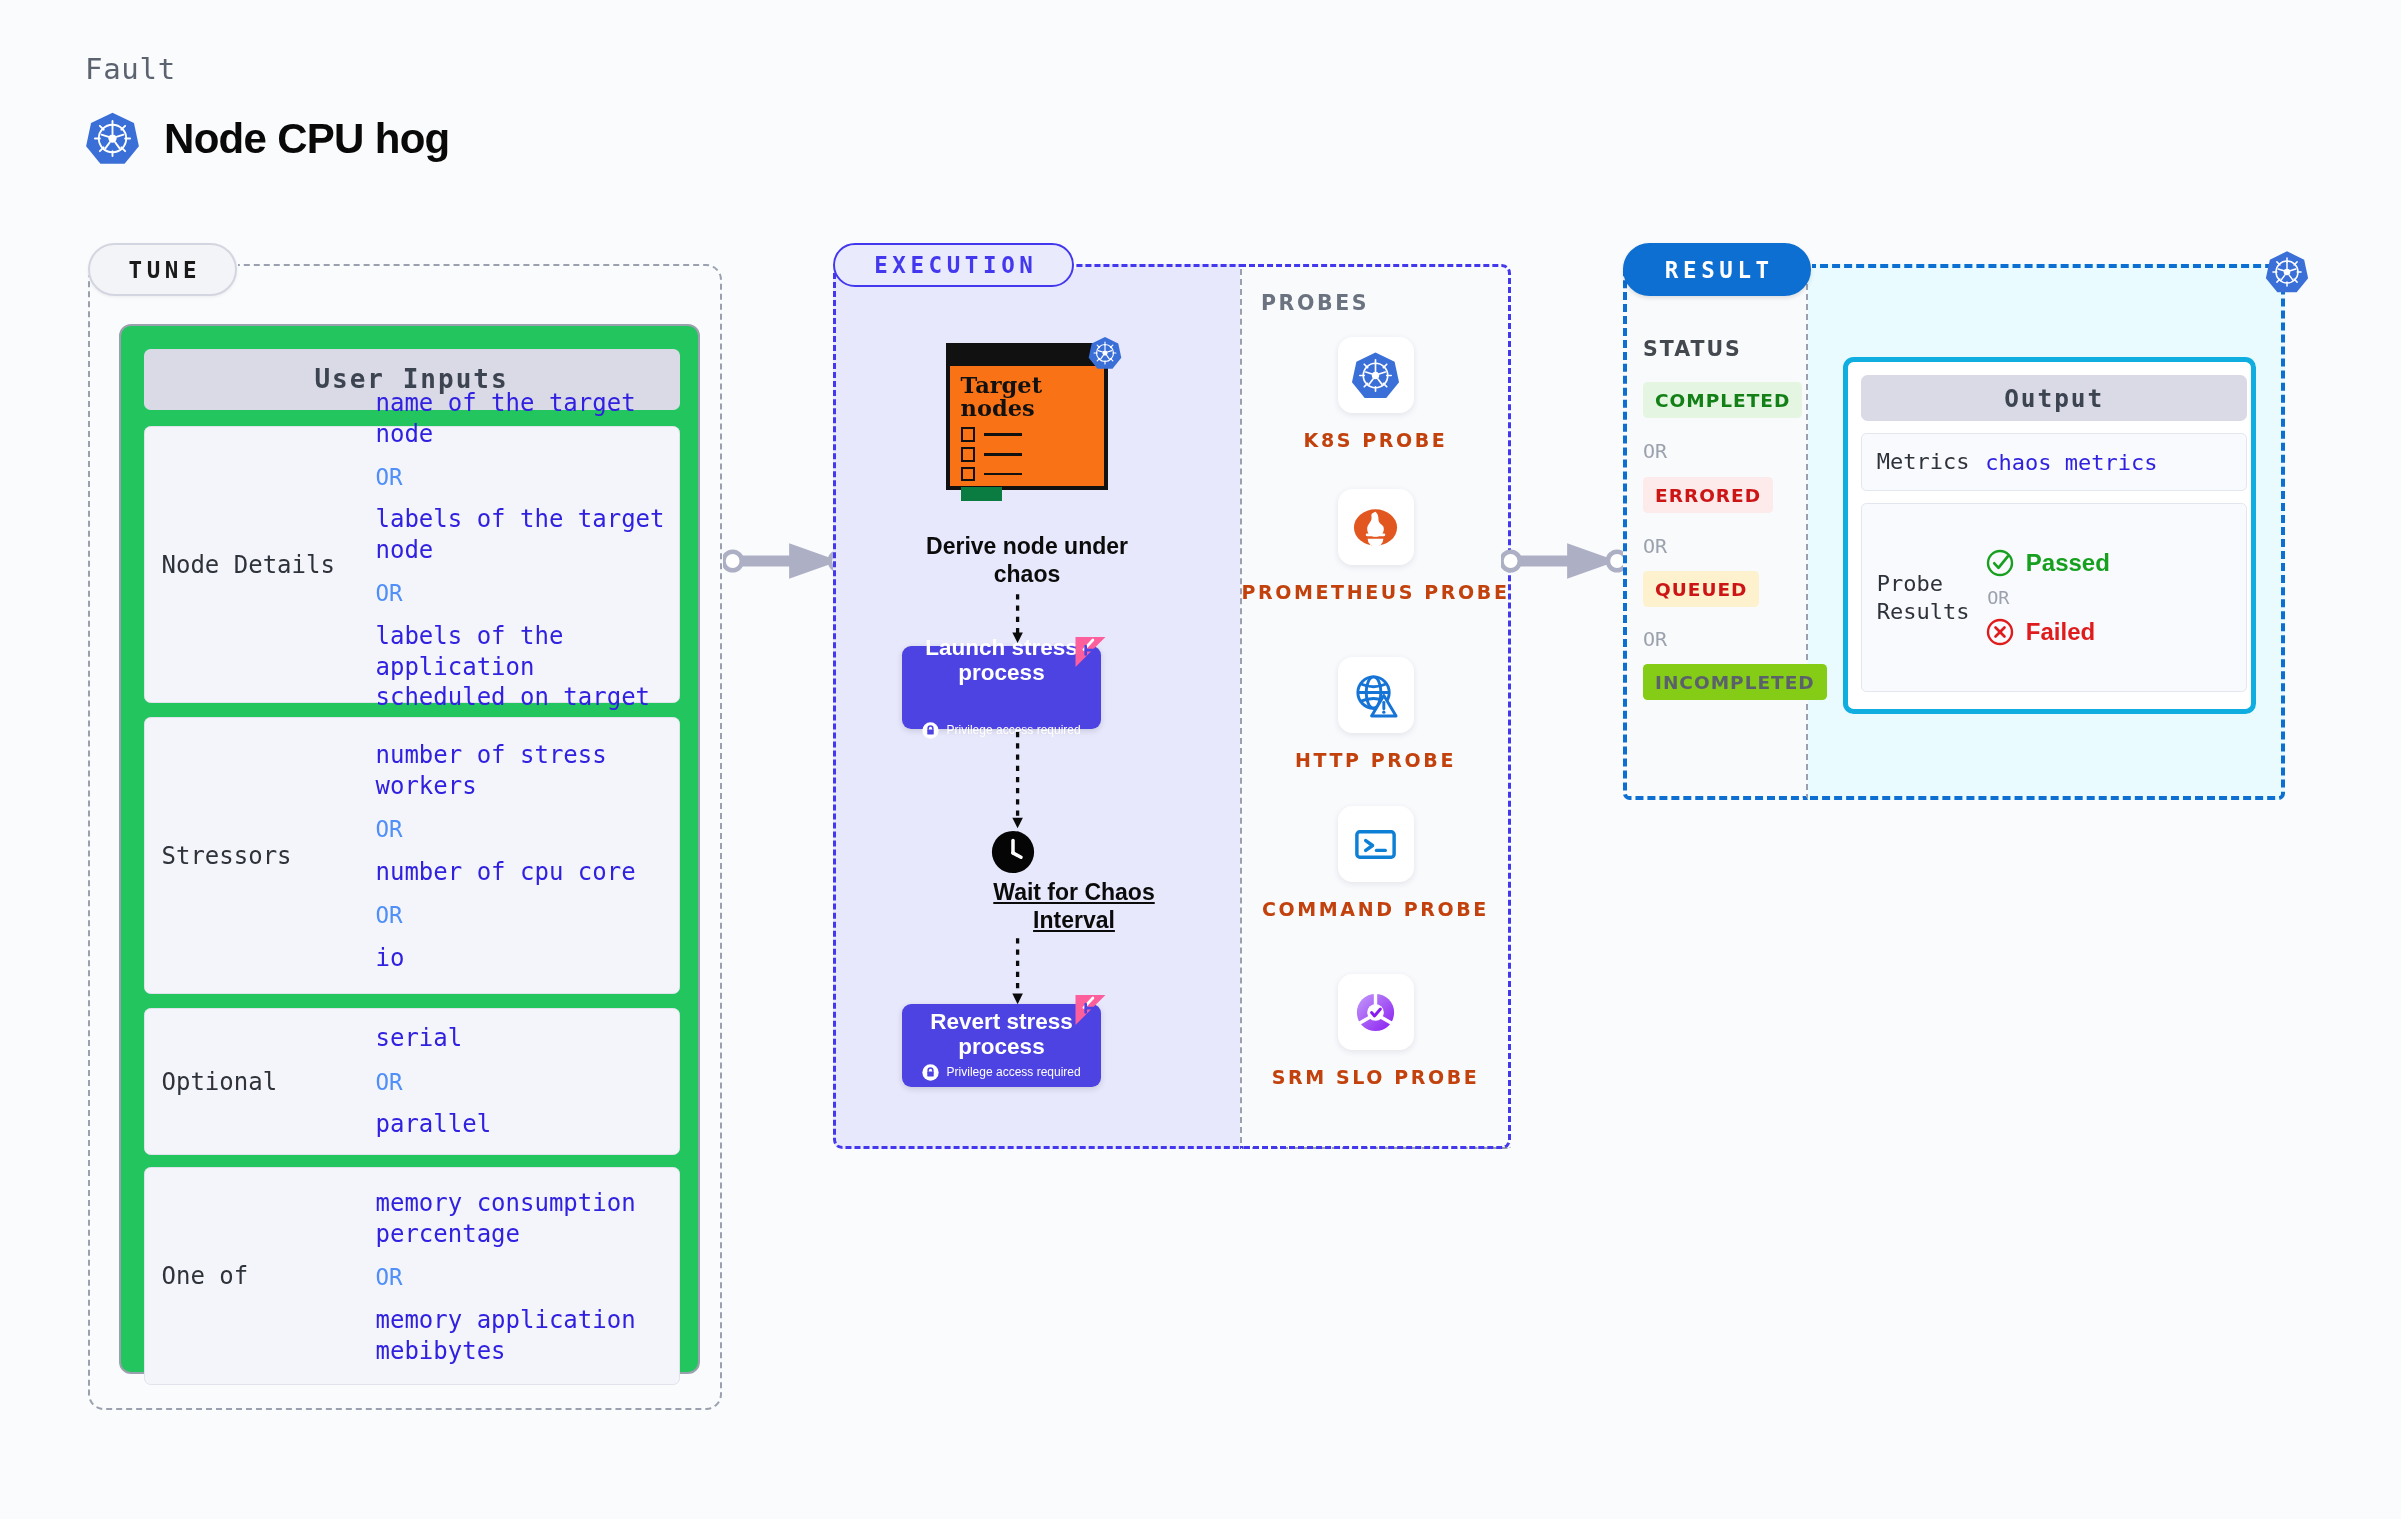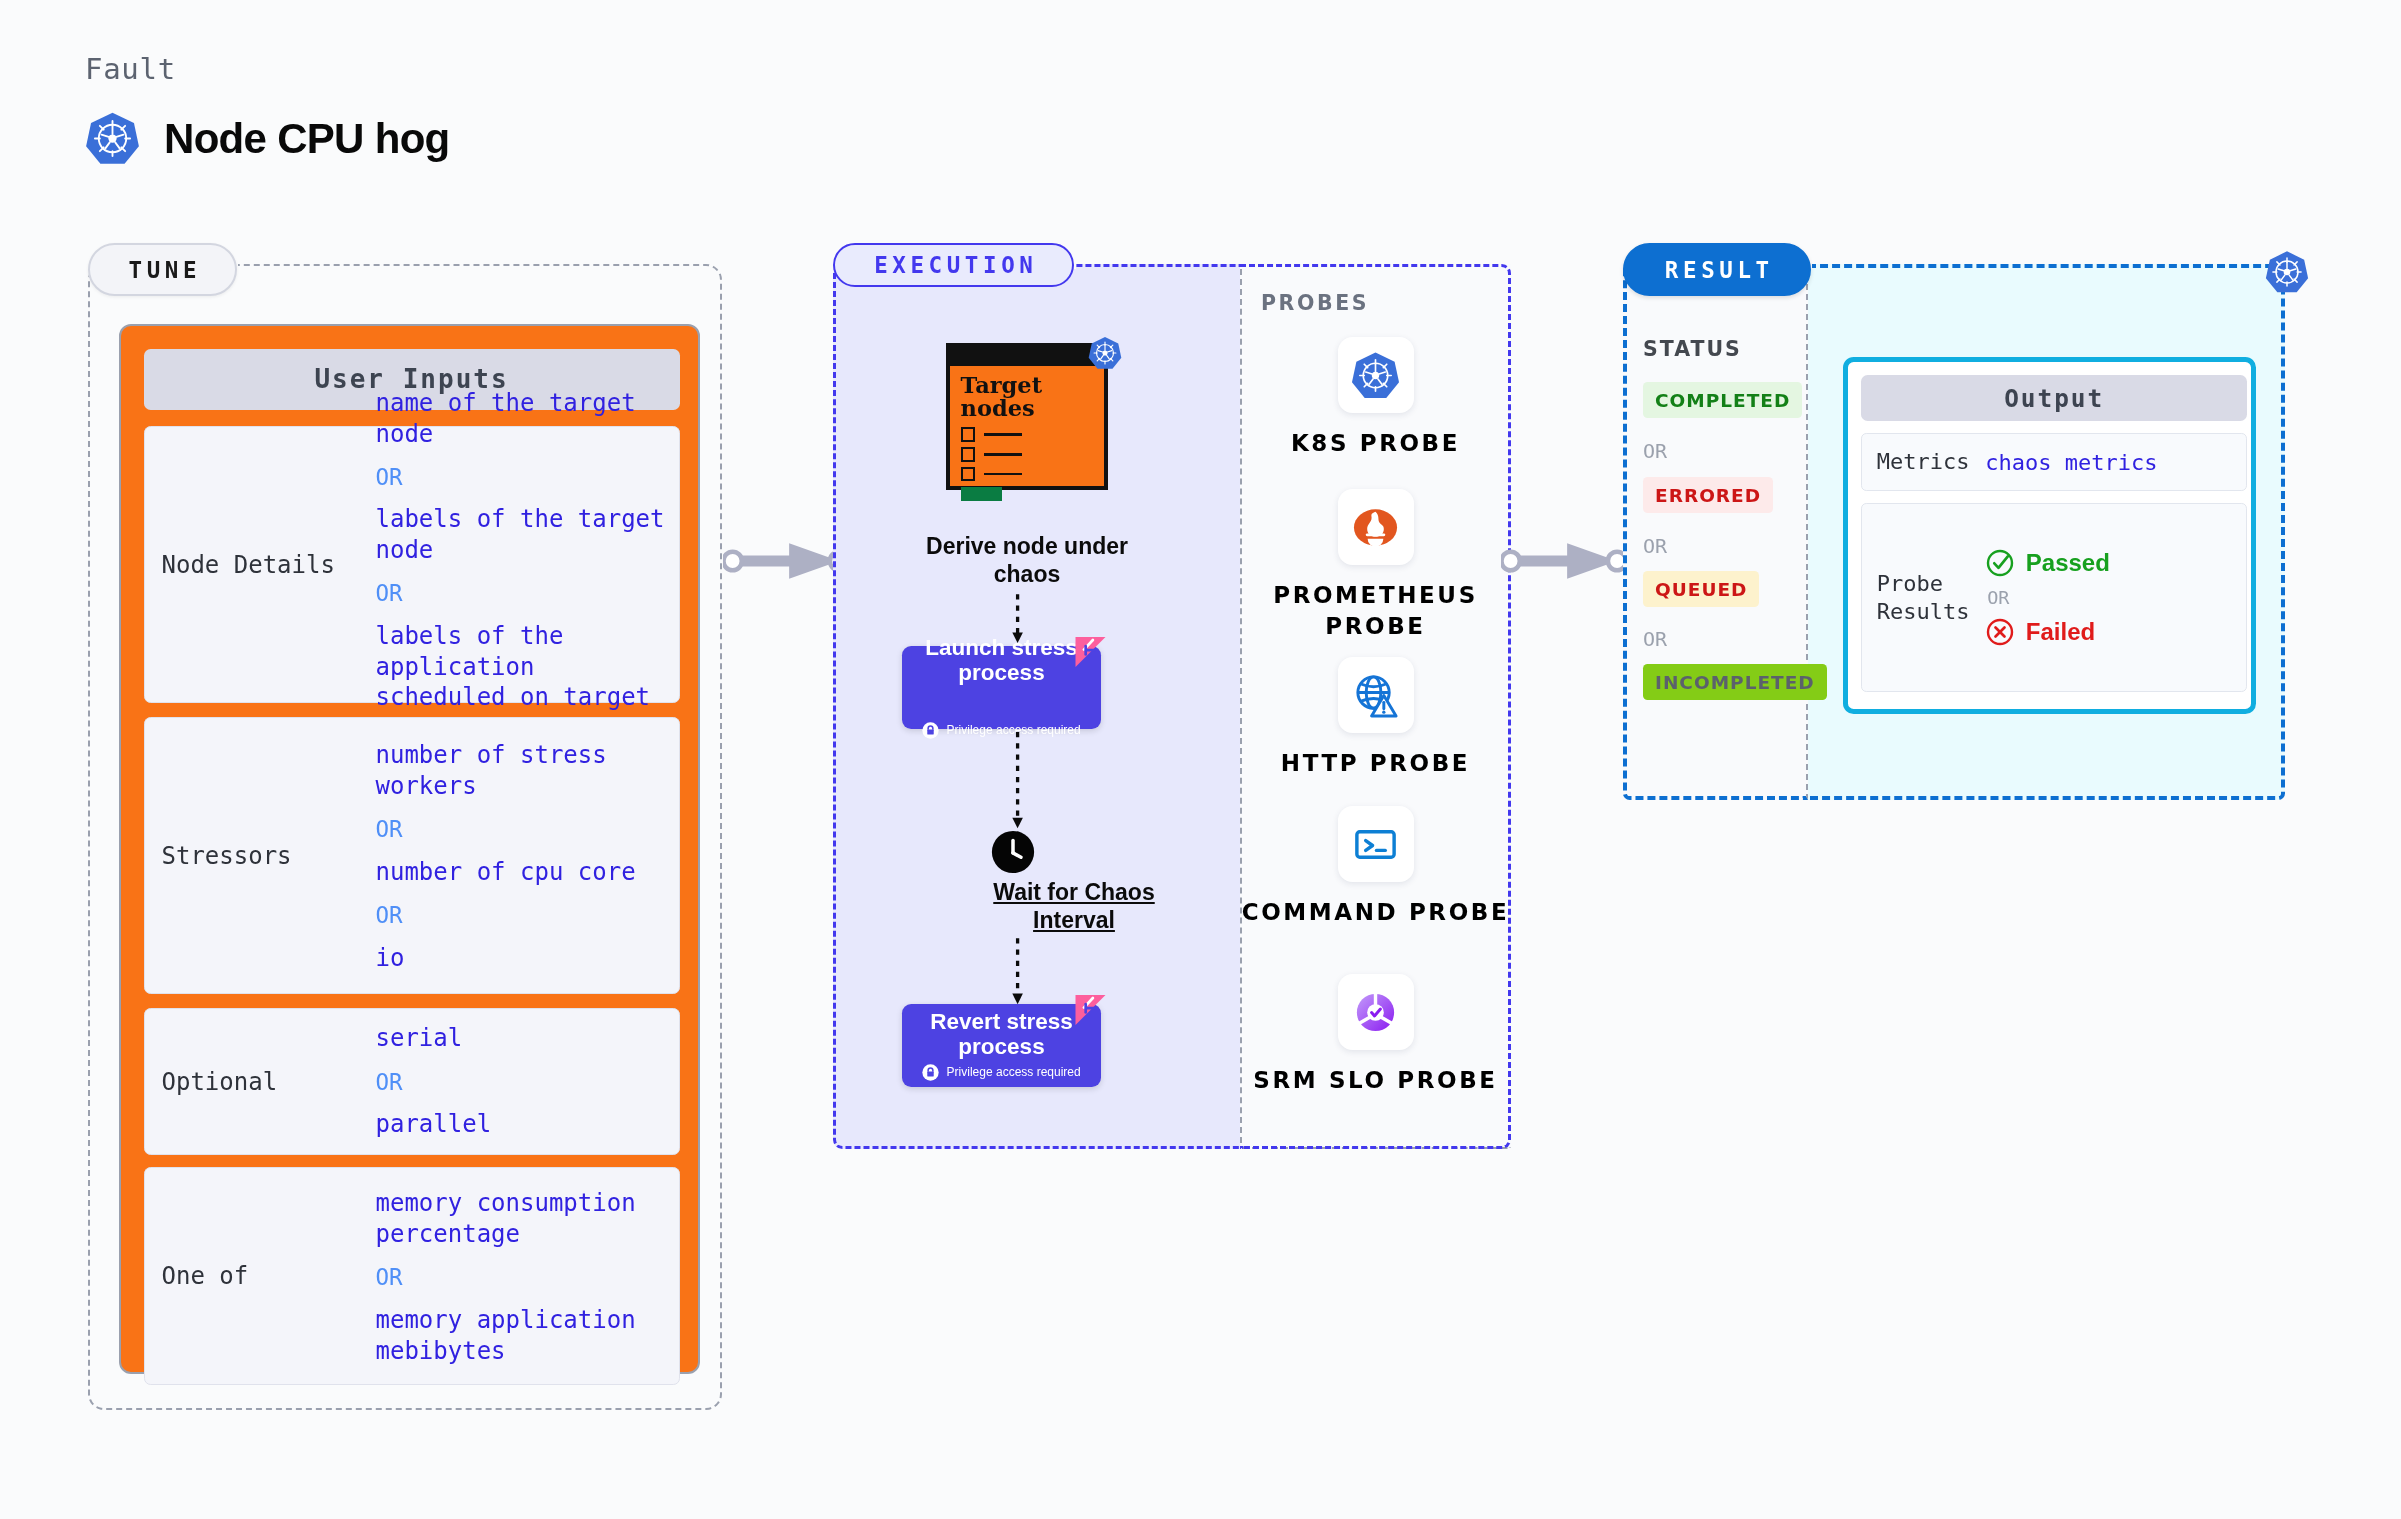--- a/index.html
+++ b/index.html
@@ -53,21 +53,21 @@
 
   
   #tune-panel {
     position:absolute; left:88px; top:264px; width:634px; height:1146px;
     border:2.6px dashed #9aa0ae; border-radius:16px;
     background:transparent;
   }
   #tune-mask { position:absolute; left:99px; top:261px; width:139px; height:8px; background:#fafbfc; z-index:19;}
   #user-inputs-card {
     position:absolute; left:119px; top:324px; width:581px; height:1050px;
-    border:2.6px solid #9aa0ae; border-radius:12px; background:#f97316;
+    border:2.6px solid #9aa0ae; border-radius:12px; background:#22c55e;
   }
   .card-header {
     background:#d9dae6; color:#3d4451; border-radius:6.6px;
     display:flex; align-items:center; justify-content:center;
     font-family:"DejaVu Sans Mono", monospace; font-weight:bold;
     letter-spacing:2px;
   }
   #user-inputs-header {
     position:absolute; left:22.5px; top:22.5px; width:536px; height:61px; font-size:26px;
   }
@@ -165,21 +165,21 @@
   
   .probe-item { position:absolute; width:271px; text-align:center; }
   .probe-tile {
     width:76px; height:76px; margin:0 auto;
     background:#ffffff; border-radius:14.5px;
     box-shadow:0 2px 6px rgba(30,40,80,.10);
     display:flex; align-items:center; justify-content:center;
   }
   .probe-name {
     margin-top:14.5px; font-family:"DejaVu Sans", sans-serif;
-    font-size:23px; letter-spacing:2.6px; font-weight:bold; color:#000000; line-height:1.35;
+    font-size:19px; letter-spacing:2.6px; font-weight:bold; color:#c2410c; line-height:1.35;
   }
   #probe-0 { left:1240px; top:337px; }
   #probe-1 { left:1240px; top:489px; }
   #probe-2 { left:1240px; top:657px; }
   #probe-3 { left:1240px; top:806px; }
   #probe-4 { left:1240px; top:974px; }
 
   
   #result-status-panel {
     position:absolute; left:1623px; top:264px; width:185px; height:536px;

